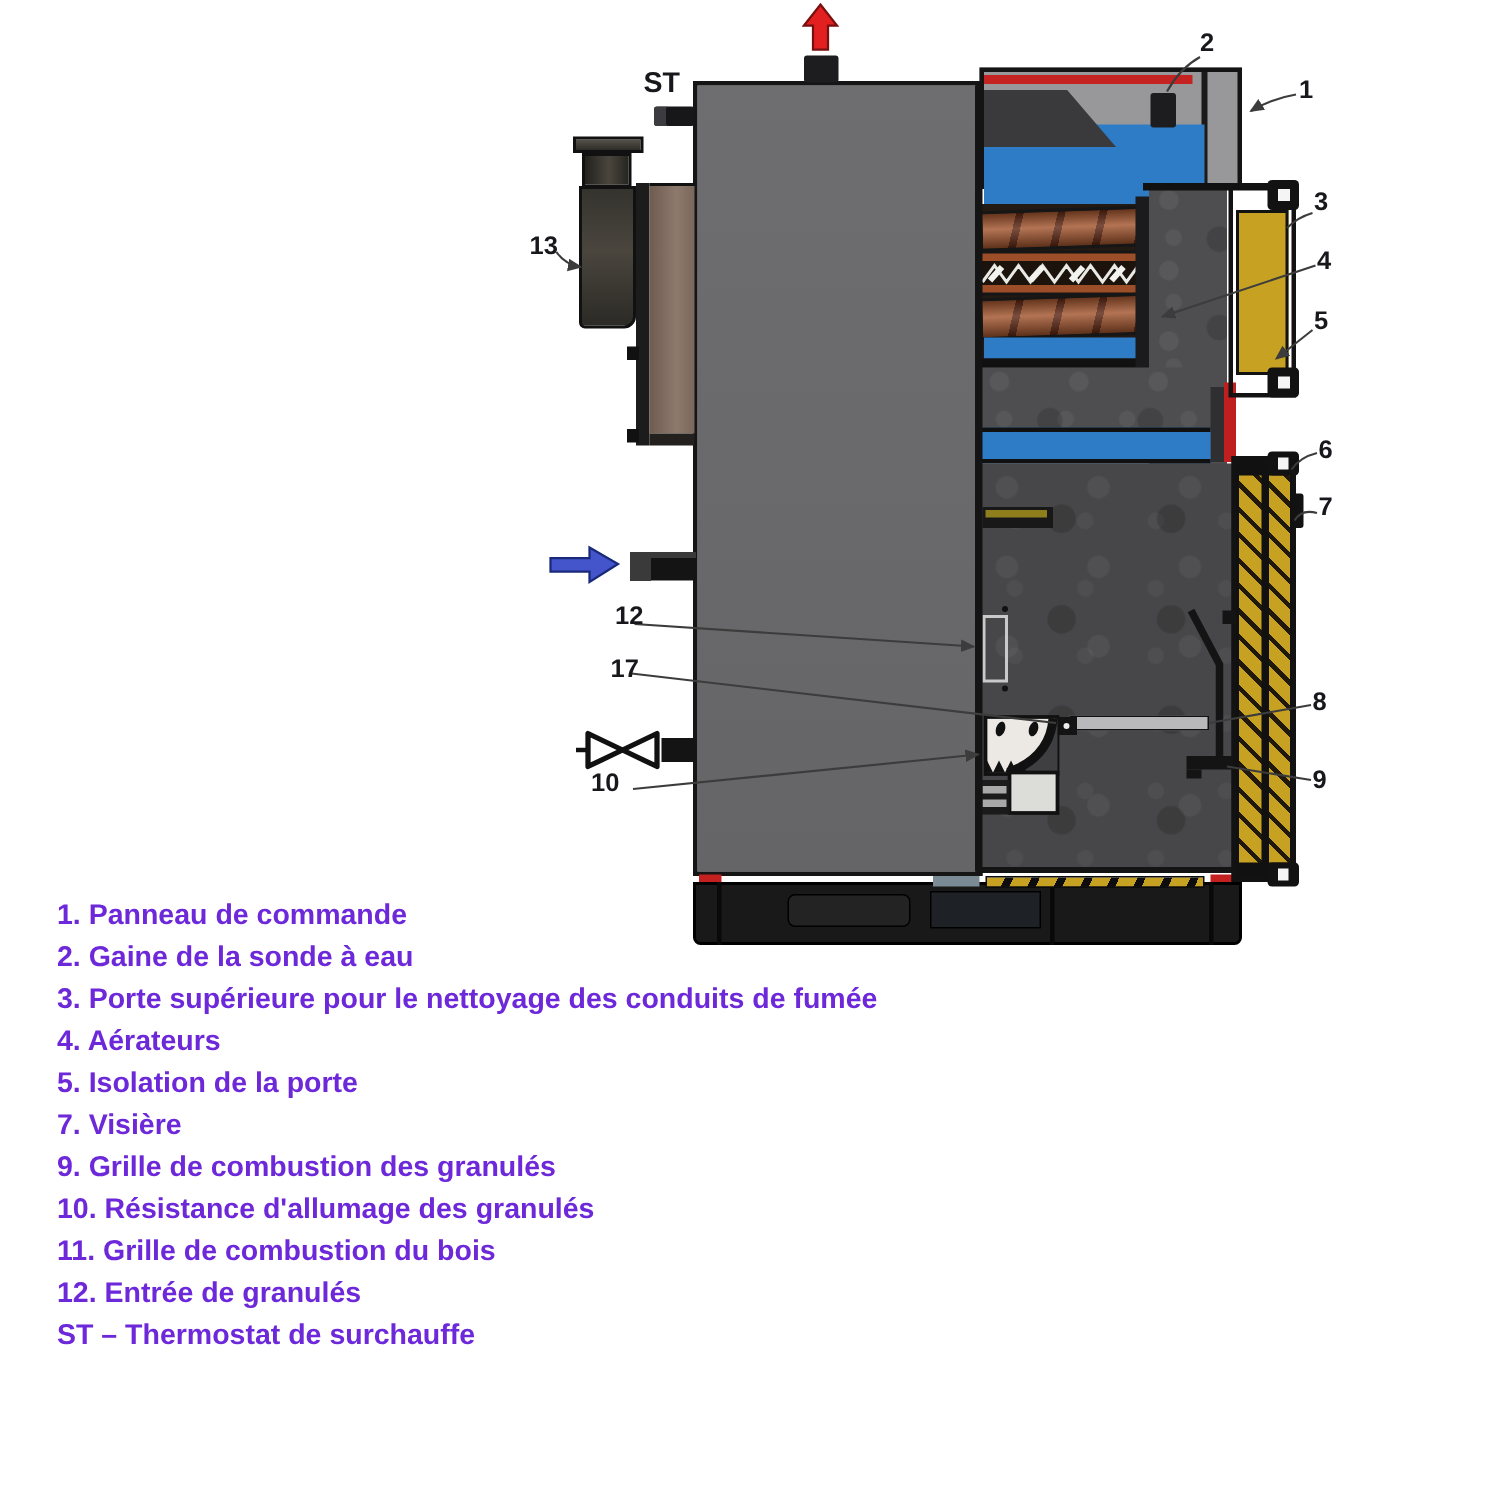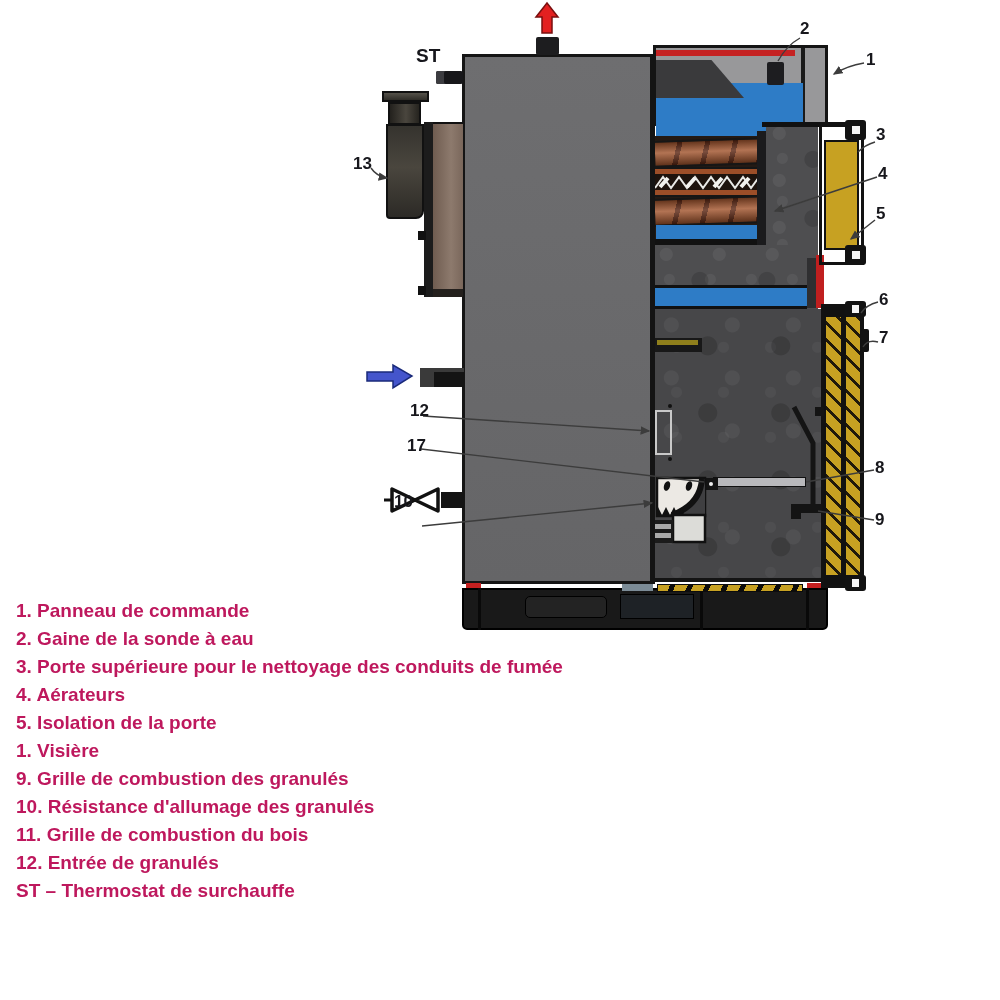--- a/index.html
+++ b/index.html
@@ -18,21 +18,21 @@
       radial-gradient(circle at 75% 55%, rgba(0,0,0,.16) 0 9px, transparent 10px),
       radial-gradient(circle at 50% 85%, rgba(255,255,255,.04) 0 5px, transparent 6px);
     background-size:61px 53px,73px 67px,47px 45px;}
   .copper{border:2px solid #161616;
     background:
       linear-gradient(180deg, rgba(0,0,0,.38), rgba(255,255,255,.18) 45%, rgba(0,0,0,.42)),
       repeating-linear-gradient(105deg, #a2552e 0 22px, #5e2713 22px 27px);}
   .hatch{background:repeating-linear-gradient(45deg, #c7a122 0 9px, #20190b 9px 12px);}
   .callout{position:absolute;font-weight:700;font-size:17px;color:#17171c;}
   #legend{position:absolute;left:16px;top:597px;width:970px;}
-  .legend-line{font-weight:700;font-size:19px;line-height:28px;color:#be185d;white-space:nowrap;}
+  .legend-line{font-weight:700;font-size:19px;line-height:28px;color:#6d28d9;white-space:nowrap;margin-left:22px;}
   svg{position:absolute;overflow:visible;}
 </style>
 </head>
 <body>
 
 <div id="canvas">
 
   <div class="d" style="left:653px;top:45px;width:175px;height:81px;background:#98989a;border:3px solid #141414;"></div>
   <div class="d" style="left:801px;top:48px;width:4px;height:78px;background:#1a1a1a;"></div>
   <div class="d" style="left:656px;top:50px;width:139px;height:6px;background:#c52222;"></div>
@@ -176,33 +176,33 @@
 
   <div class="callout" style="left:866px;top:50px;">1</div>
   <div class="callout" style="left:800px;top:19px;">2</div>
   <div class="callout" style="left:876px;top:125px;">3</div>
   <div class="callout" style="left:878px;top:164px;">4</div>
   <div class="callout" style="left:876px;top:204px;">5</div>
   <div class="callout" style="left:879px;top:290px;">6</div>
   <div class="callout" style="left:879px;top:328px;">7</div>
   <div class="callout" style="left:875px;top:458px;">8</div>
   <div class="callout" style="left:875px;top:510px;">9</div>
-  <div class="callout" style="left:394px;top:492px;">10</div>
+  <div class="callout" style="left:394px;top:512px;">10</div>
   <div class="callout" style="left:407px;top:436px;">17</div>
   <div class="callout" style="left:410px;top:401px;">12</div>
   <div class="callout" style="left:353px;top:154px;">13</div>
-  <div class="callout" style="left:416px;top:45px;font-size:19px;">ST</div>
+  <div class="callout" style="left:429px;top:45px;font-size:19px;">ST</div>
 
   <div id="legend">
     <div class="legend-line">1. Panneau de commande</div>
     <div class="legend-line">2. Gaine de la sonde à eau</div>
     <div class="legend-line">3. Porte supérieure pour le nettoyage des conduits de fumée</div>
     <div class="legend-line">4. Aérateurs</div>
     <div class="legend-line">5. Isolation de la porte</div>
-    <div class="legend-line">1. Visière</div>
+    <div class="legend-line">7. Visière</div>
     <div class="legend-line">9. Grille de combustion des granulés</div>
     <div class="legend-line">10. Résistance d'allumage des granulés</div>
     <div class="legend-line">11. Grille de combustion du bois</div>
     <div class="legend-line">12. Entrée de granulés</div>
     <div class="legend-line">ST – Thermostat de surchauffe</div>
   </div>
 
 </div>
 
 </body></html>

